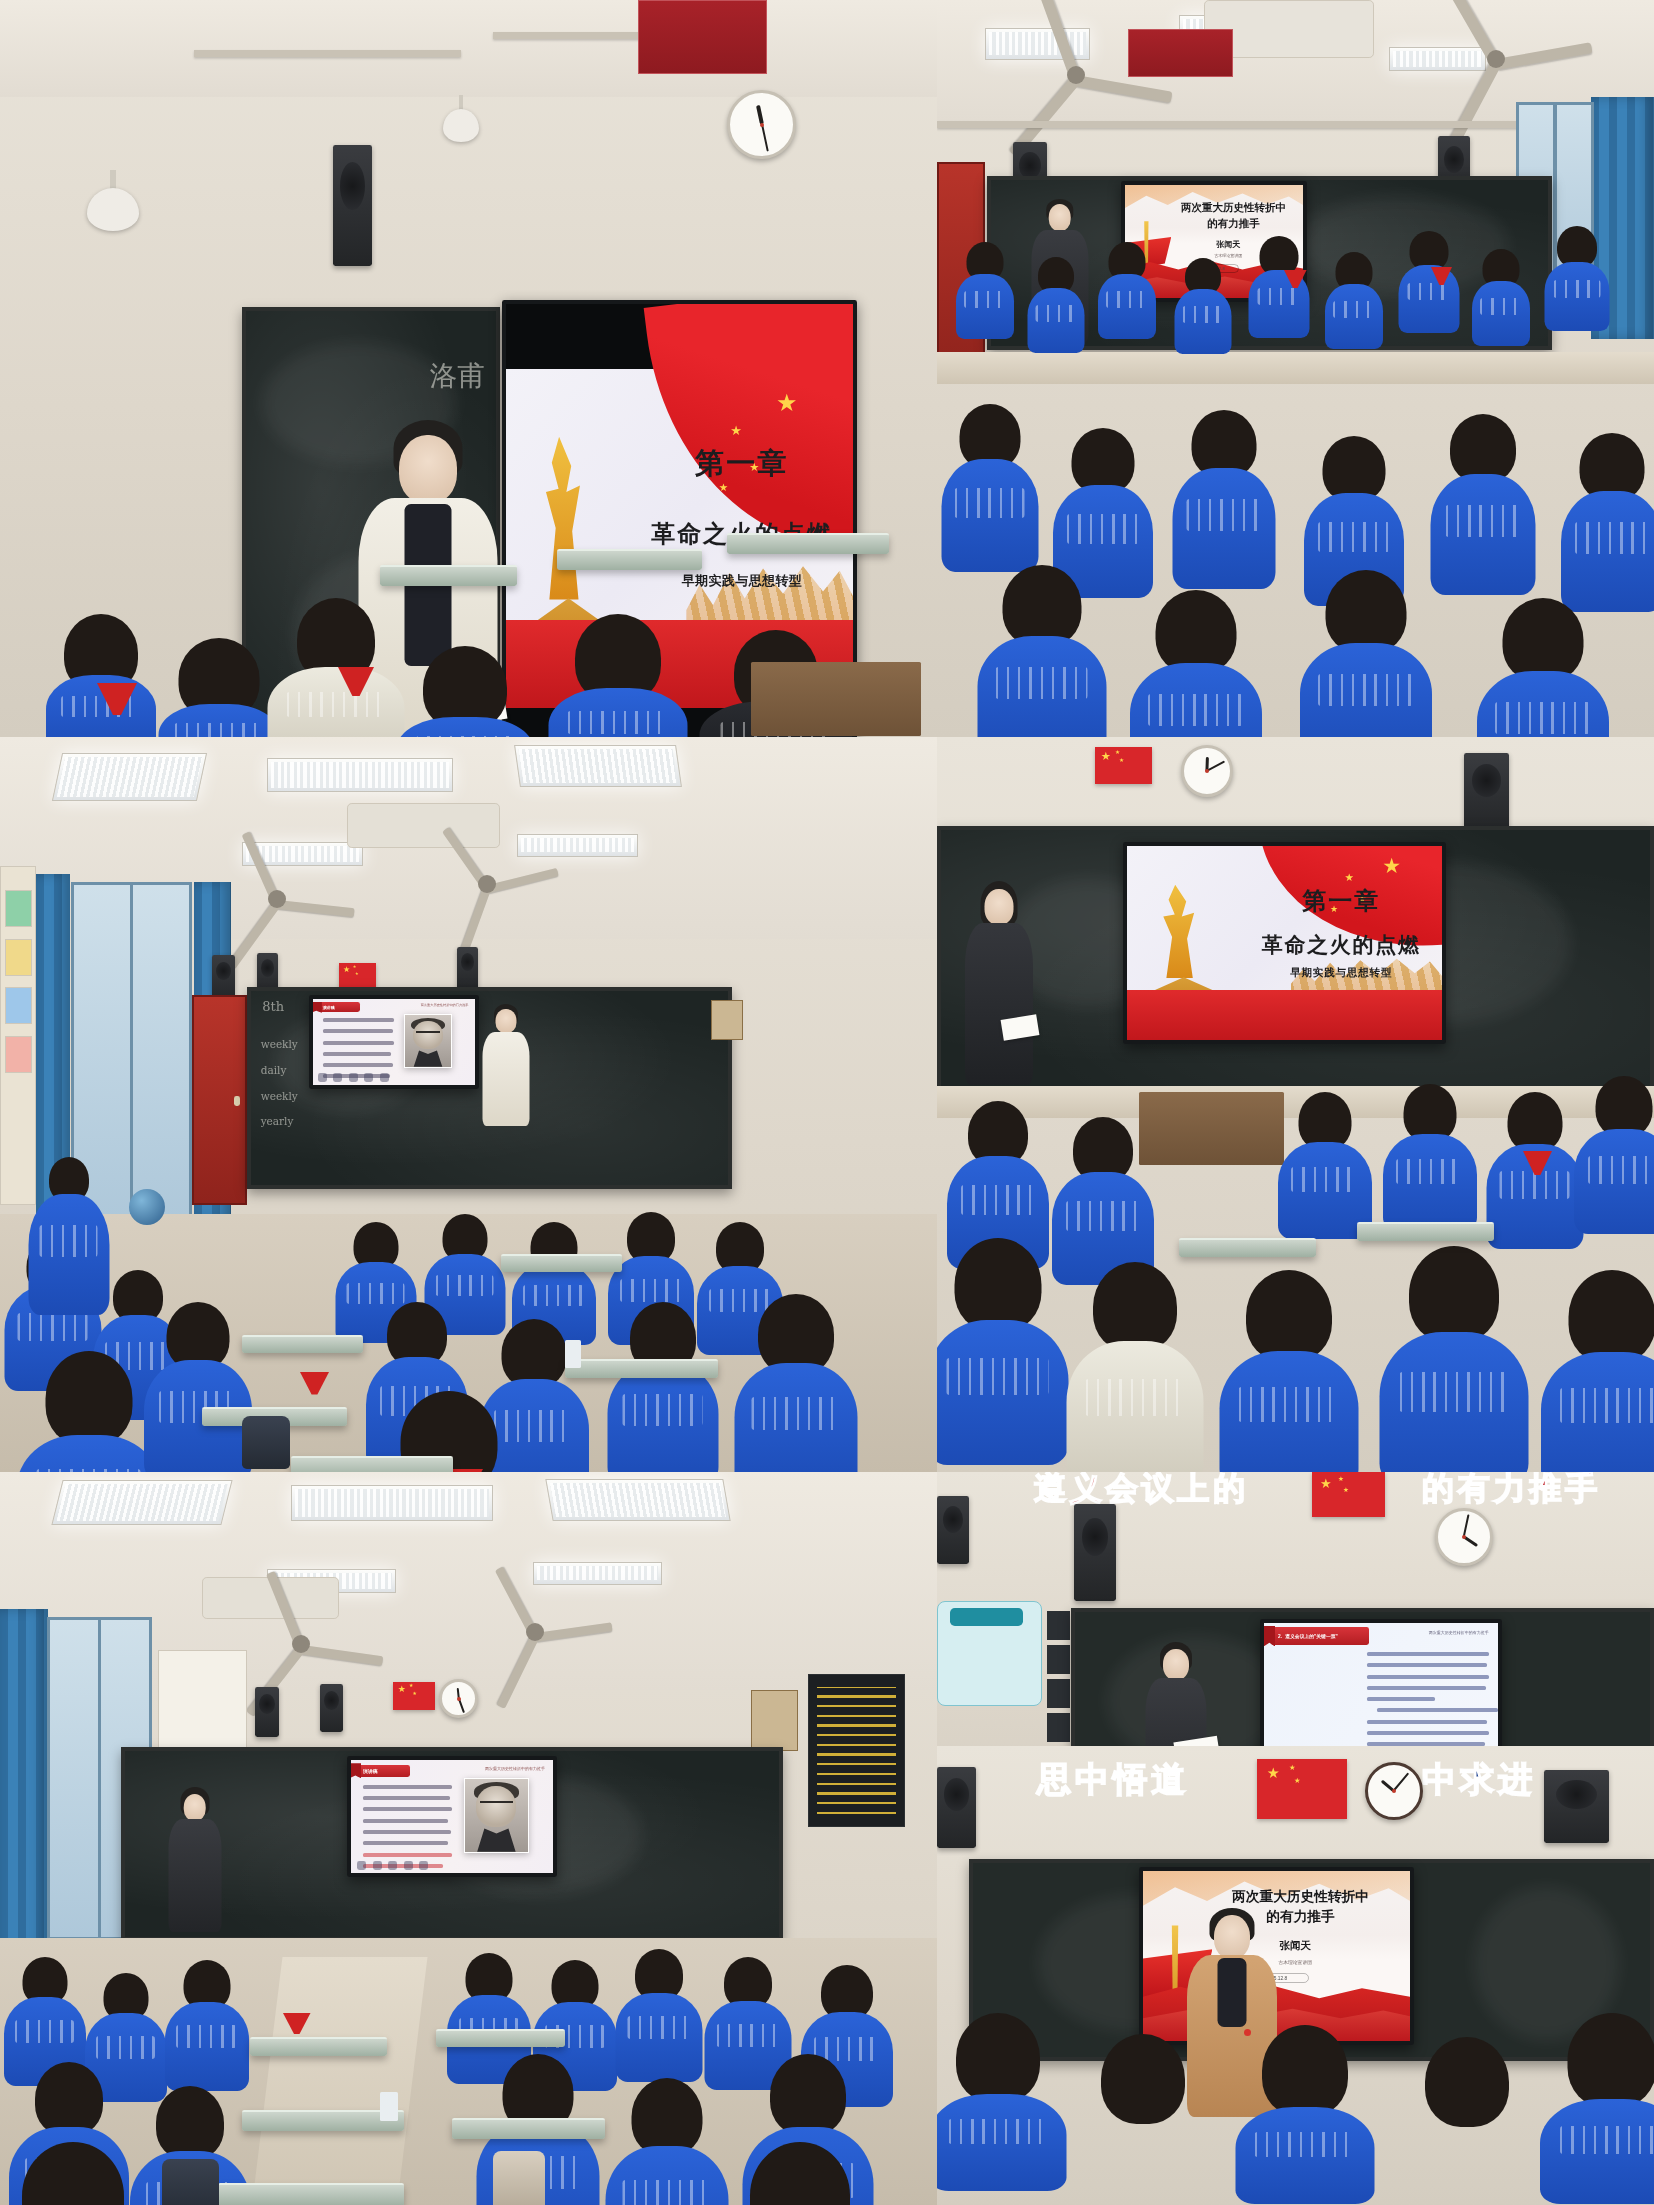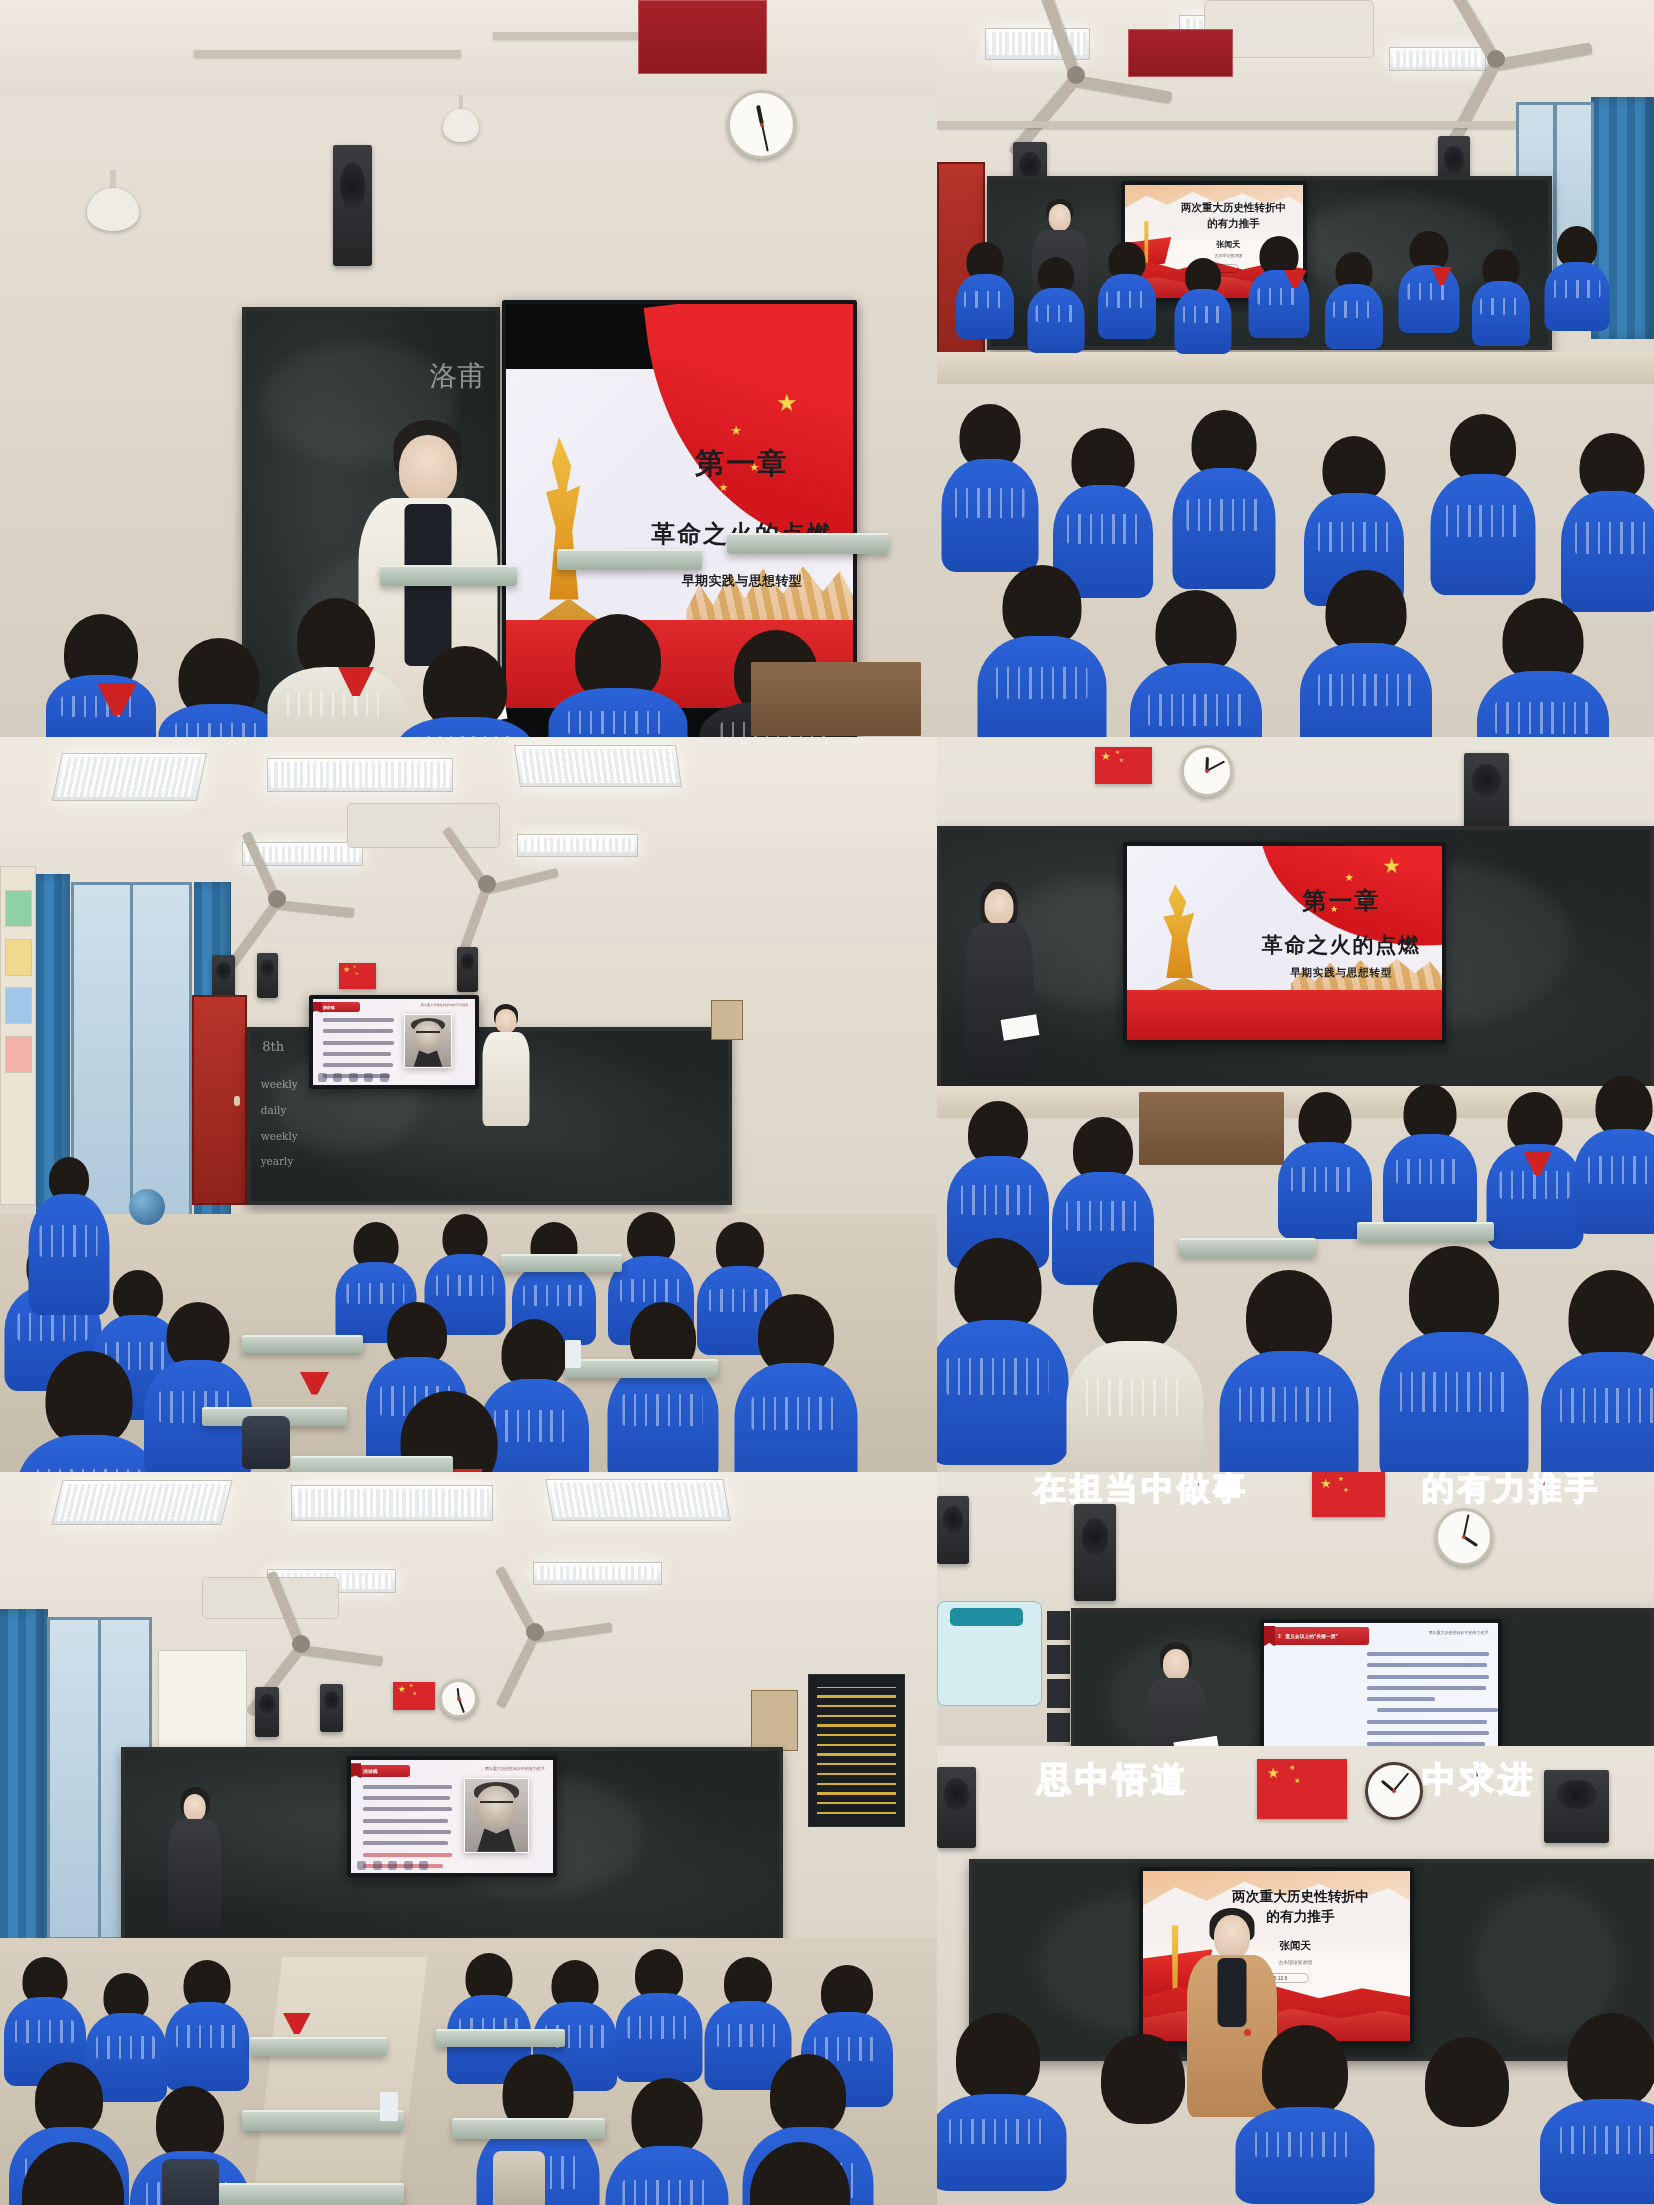--- a/index.html
+++ b/index.html
@@ -455,21 +455,21 @@
     <div class="flag" style="left:339px;top:226px;width:37px;height:26px;">
       <div class="s" style="left:4px;top:3.2px;font-size:8px;">★</div>
       <div class="s" style="left:13.7px;top:2.4px;font-size:4px;">★</div>
       <div class="s" style="left:16px;top:9px;font-size:4px;">★</div>
     </div>
     <div class="speaker" style="left:212px;top:218px;width:22.6px;height:47px;"></div>
     <div class="speaker" style="left:257px;top:216px;width:21px;height:45px;"></div>
     <div class="speaker" style="left:457px;top:210px;width:21px;height:45px;"></div>
     <div class="door" style="left:192px;top:258px;width:55px;height:210px;"></div>
 
-    <div class="board" style="left:247px;top:250px;width:485px;height:178px;margin-top:40px;">
+    <div class="board" style="left:247px;top:250px;width:485px;height:202px;">
       <div class="smudge" style="left:24px;top:24px;width:145px;height:97px;"></div>
       <div class="chalk" style="left:11.3px;top:8px;font-size:13px;">8th</div>
       <div class="chalk" style="left:9.7px;top:47px;font-size:10.5px;">weekly</div>
       <div class="chalk" style="left:9.7px;top:73px;font-size:10.5px;">daily</div>
       <div class="chalk" style="left:9.7px;top:99px;font-size:10.5px;">weekly</div>
       <div class="chalk" style="left:9.7px;top:124px;font-size:10.5px;">yearly</div>
     </div>
 
     <div class="screen" style="left:309px;top:258px;width:170px;height:94px;">
       <div class="slide-doc" style="inset:0;">
@@ -835,21 +835,21 @@
     <div class="desk" style="left:218px;top:711px;width:186px;height:22.6px;"></div>
     <div class="desk" style="left:436px;top:557px;width:129px;height:18px;"></div>
     <div class="desk" style="left:452px;top:646px;width:153px;height:21px;"></div>
     <div class="cup" style="left:380px;top:620px;width:18px;height:29px;"></div>
     <div class="bag" style="left:162px;top:687px;width:57px;height:61px;"></div>
     <div class="bag" style="left:493px;top:679px;width:52px;height:58px;background:linear-gradient(#d8cfc0,#b6ab99);"></div>
   </div>
 
   <div class="panel" style="grid-column:2;grid-row:3;height:368px;">
     <div class="wall"></div>
-    <div class="banner-word red" style="left:97px;top:-4.8px;font-size:32px;">在担当中做事</div>
+    <div class="banner-word red" style="left:97px;top:-4.8px;font-size:32px;">遵义会议上的</div>
     <div class="banner-word red" style="left:485px;top:-4.8px;font-size:32px;">的有力推手</div>
     <div class="flag" style="left:375px;top:0;width:73px;height:45px;">
       <div class="s" style="left:8px;top:4.8px;font-size:13px;">★</div>
       <div class="s" style="left:26px;top:4px;font-size:6.5px;">★</div>
       <div class="s" style="left:31px;top:14.5px;font-size:6.5px;">★</div>
     </div>
     <div class="clock" style="left:498px;top:36px;width:58px;height:58px;">
       <div class="h" style="width:3.2px;height:16px;transform:translateX(-50%) rotate(124deg);"></div>
       <div class="m" style="width:2.4px;height:22.6px;transform:translateX(-50%) rotate(12deg);"></div>
       <div class="c"></div>

